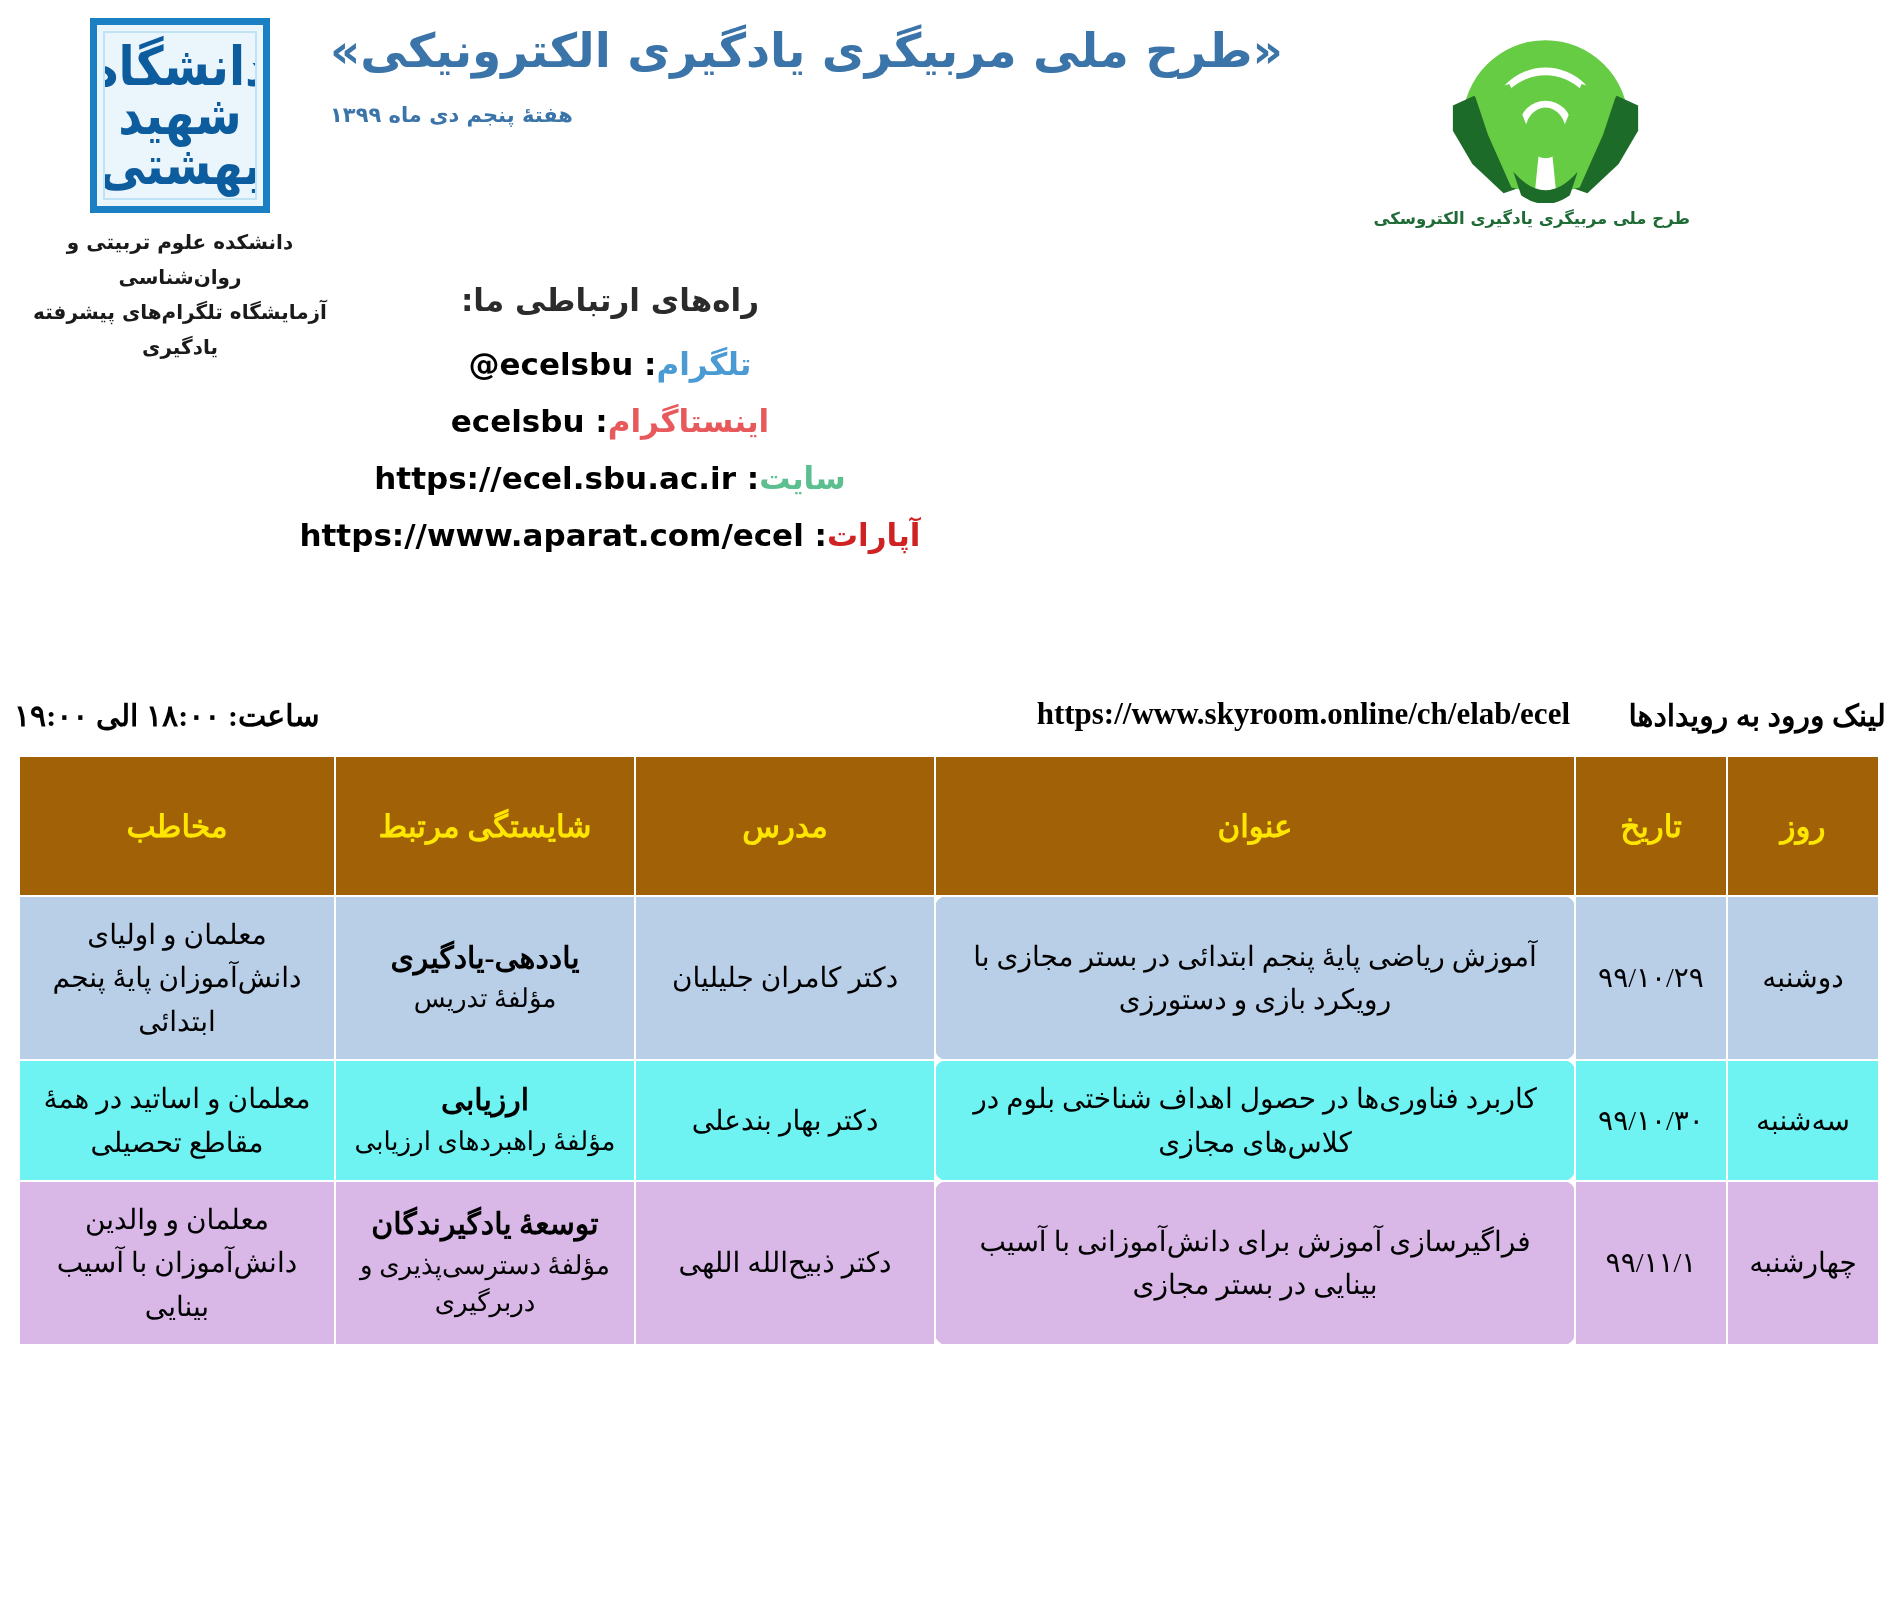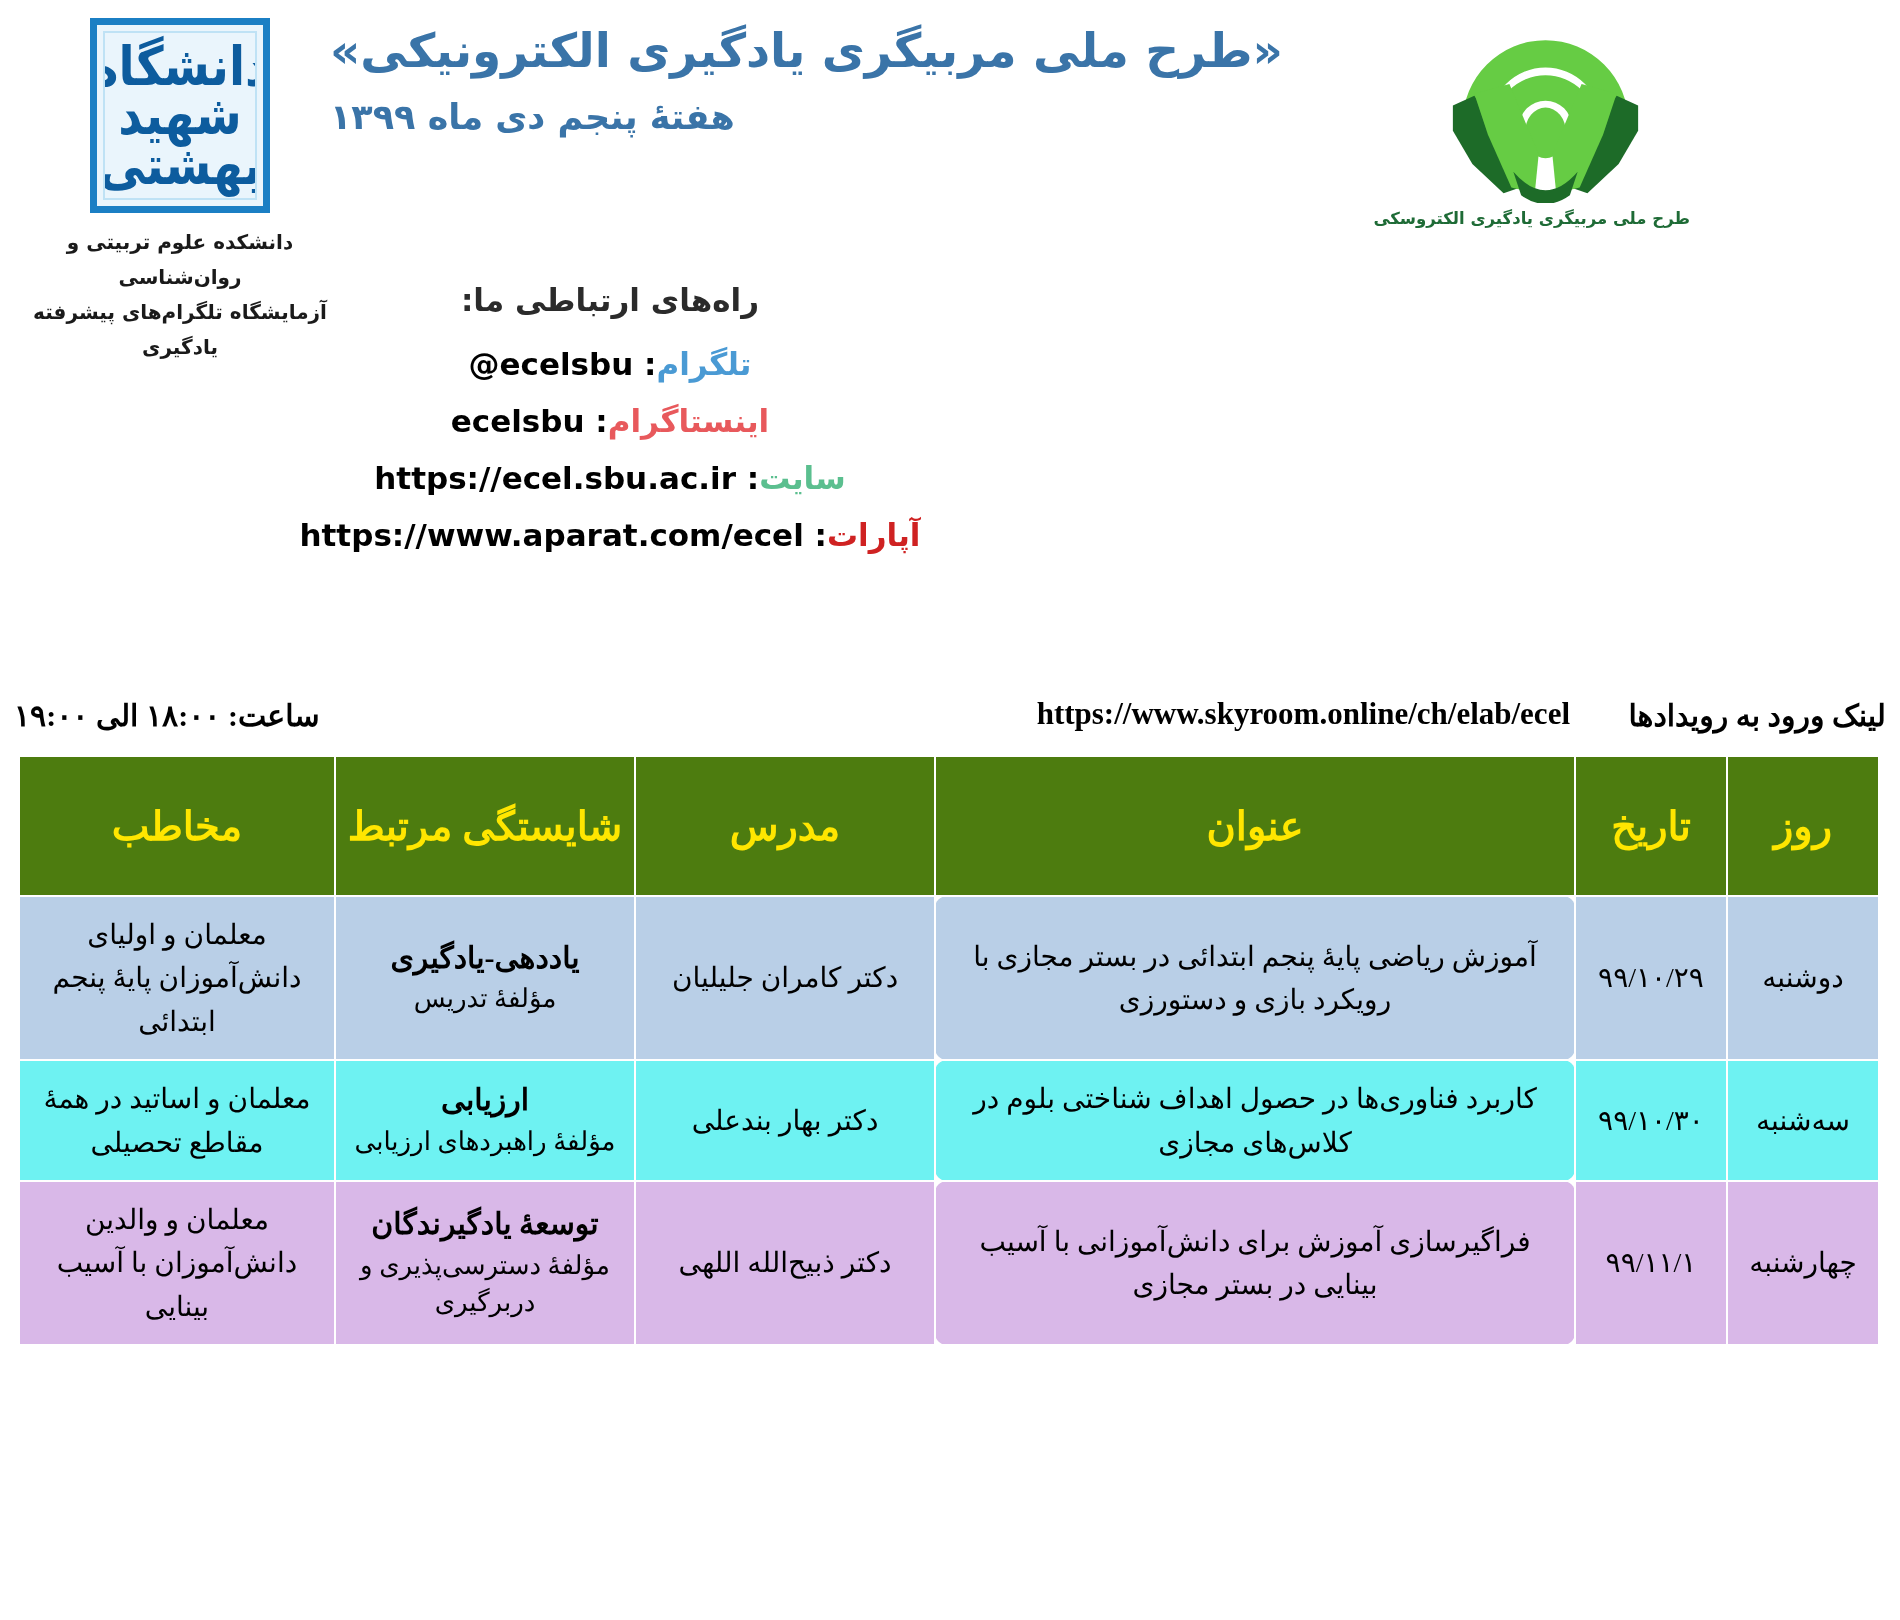--- a/index.html
+++ b/index.html
@@ -81,22 +81,22 @@
     text-align: left;
   }
   .main-title {
     font-size: 47px;
     font-weight: bold;
     color: #3a74a8;
     line-height: 1.25;
     white-space: nowrap;
   }
   .sub-title {
-    margin-top: 14px;
-    font-size: 35px;
+    margin-top: 21px;
+    font-size: 21px;
     font-weight: bold;
     color: #3a74a8;
     line-height: 1.3;
   }
 
   
   .ecel-block {
     position: absolute;
     right: 210px;
     top: 8px;
@@ -208,23 +208,23 @@
     table-layout: fixed;
     direction: rtl;
   }
   table.schedule th,
   table.schedule td {
     border: 2px solid #ffffff;
     text-align: center;
     vertical-align: middle;
   }
   table.schedule thead th {
-    background: #4d7c0f;
+    background: #a16207;
     color: #ffe600;
-    font-size: 40px;
+    font-size: 31px;
     font-weight: bold;
     font-family: "Liberation Serif", "DejaVu Serif", serif;
     height: 130px;
     padding: 4px 6px;
   }
   table.schedule tbody td {
     font-family: "Liberation Serif", "DejaVu Serif", serif;
     font-size: 28px;
     color: #000;
     padding: 16px 10px;

